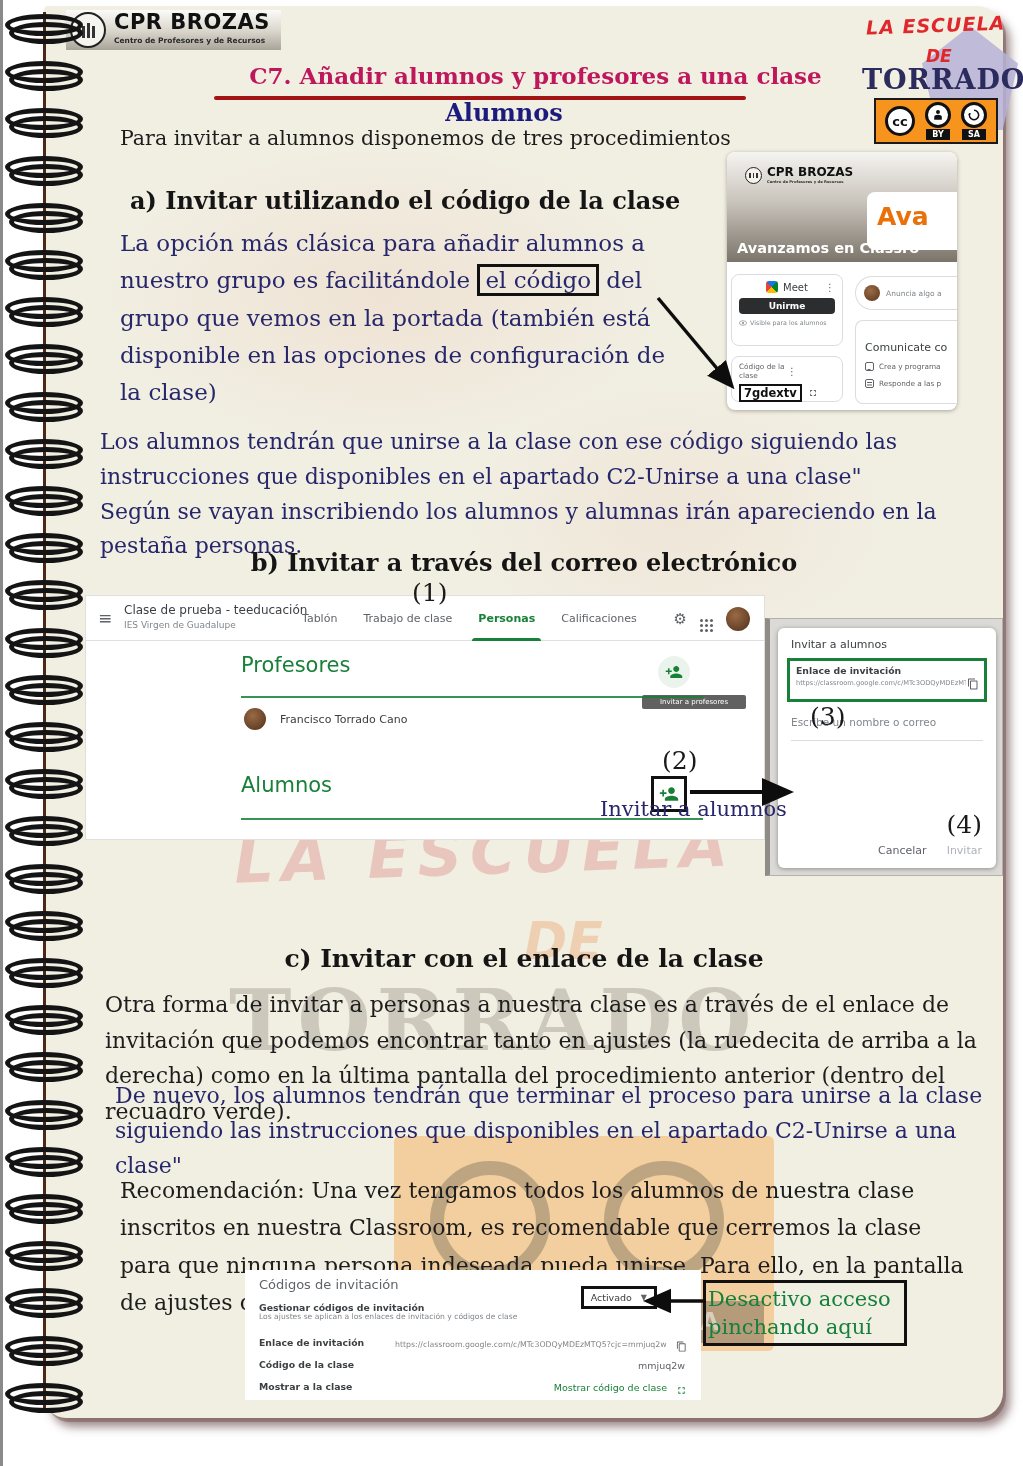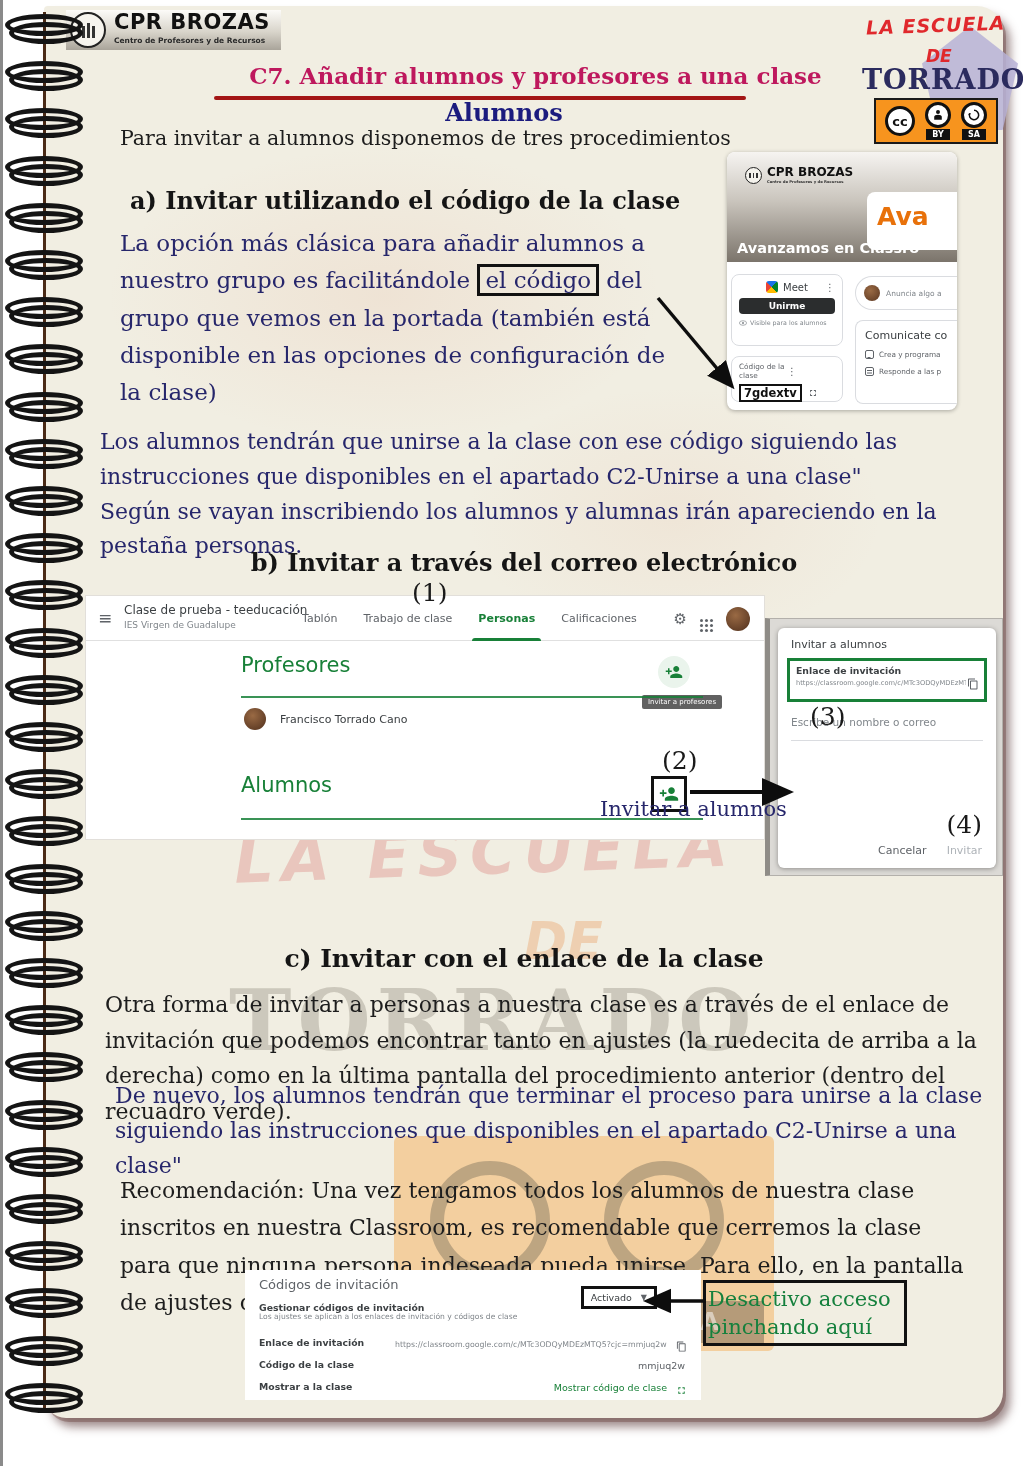--- a/index.html
+++ b/index.html
@@ -96,21 +96,21 @@
     border-radius:4px;display:flex;align-items:center;justify-content:center;}
   .visible-row{margin-top:5px;display:flex;gap:3px;align-items:center;font-size:6.3px;color:#80868b;}
   #code-card{left:4px;top:204px;width:112px;height:46px;padding:5px 7px;}
   .code-lbl-row{display:flex;align-items:center;font-size:7.3px;color:#5f6368;}
   .code-lbl-row span{flex:1;}
   .code-val-row{display:flex;align-items:center;gap:6px;margin-top:3px;}
   .code-box{border:2.5px solid #111;padding:0 3px;font-size:11.5px;font-weight:bold;color:#111;}
   #announce{left:128px;top:124px;width:108px;height:34px;border-radius:18px 0 0 18px;border-right:none;display:flex;align-items:center;gap:6px;padding:0 8px;}
   .mini-avatar{width:16px;height:16px;border-radius:50%;background:radial-gradient(circle at 40% 35%,#9a6a44,#5a3620);}
   .announce-txt{font-size:7.5px;color:#80868b;}
-  #comm-card{left:128px;top:168px;width:110px;height:84px;border-right:none;padding:8px 9px;}
+  #comm-card{left:128px;top:168px;width:110px;height:84px;border-right:none;padding:20px 9px;}
   .comm-title{font-size:11px;color:#3c4043;}
   .comm-item{display:flex;gap:5px;align-items:center;margin-top:8px;font-size:7.3px;color:#5f6368;}
   .s-ic{width:9px;height:9px;border:1.3px solid #5f6368;border-radius:2px;position:relative;}
   .s-ic.bubble::after{content:"";position:absolute;left:1px;bottom:-3px;border:2px solid transparent;border-top-color:#5f6368;}
   .s-ic.lines::after{content:"";position:absolute;left:1px;top:2px;width:5px;height:1px;background:#5f6368;box-shadow:0 2.5px #5f6368;}
   
   #shotB{left:41px;top:589px;width:680px;height:245px;background:#fff;border:1px solid #e2dfda;
     font-family:"DejaVu Sans","Liberation Sans",sans-serif;z-index:2;}
   #shotB .ghead{position:absolute;left:0;top:0;width:100%;height:45px;border-bottom:1px solid #e0e0e0;background:#fff;}
   .hamb{position:absolute;left:12px;top:12px;font-size:17px;color:#5f6368;}
@@ -123,21 +123,21 @@
   .head-icons{position:absolute;right:14px;top:11px;display:flex;gap:13px;align-items:center;}
   .gear{font-size:15px;color:#5f6368;font-family:"DejaVu Sans",sans-serif;}
   .gridicon{width:3px;height:3px;background:#5f6368;border-radius:50%;margin:2px 10px 0 0;
     box-shadow:5px 0 #5f6368,10px 0 #5f6368,0 5px #5f6368,5px 5px #5f6368,10px 5px #5f6368,0 10px #5f6368,5px 10px #5f6368,10px 10px #5f6368;}
   .avatar{width:24px;height:24px;border-radius:50%;background:radial-gradient(circle at 40% 35%,#9a6a44,#4f2f1c);}
   .sec-title{position:absolute;left:155px;font-size:21px;color:#188038;}
   .sec-hr{position:absolute;left:155px;width:462px;height:2px;background:#188038;opacity:.85;}
   .addp{position:absolute;width:32px;height:32px;border-radius:50%;background:#eaf4ec;display:flex;align-items:center;justify-content:center;}
   .addp svg{width:18px;height:18px;fill:#188038;}
   #add-students-box{border-radius:0;background:#fff;border:3px solid #111;width:36px;height:36px;}
-  .tooltip{position:absolute;left:556px;top:99px;background:#616161;color:#fff;font-size:7px;padding:3px 6px;border-radius:2px;}
+  .tooltip{position:absolute;left:556px;top:99px;background:#616161;color:#fff;font-size:7px;padding:3px 18px;border-radius:2px;}
   .teacher-row{position:absolute;left:158px;top:112px;display:flex;align-items:center;gap:14px;}
   .teacher-row .avatar{width:22px;height:22px;}
   .teacher-name{font-size:11px;color:#3c4043;}
   #invite-lbl{left:556px;top:791px;font-size:21px;color:#26266b;z-index:3;}
   
   #dialog-outer{left:721px;top:612px;width:238px;height:258px;background:#dcdad6;border:1px solid #b3b0ab;
     border-left:5px solid #8f8c87;z-index:2;}
   #dialog{position:absolute;left:8px;top:9px;width:218px;height:240px;background:#fff;border-radius:6px;
     box-shadow:0 1px 5px rgba(0,0,0,.35);font-family:"DejaVu Sans","Liberation Sans",sans-serif;}
   #dialog .d-title{position:absolute;left:13px;top:10px;font-size:11px;color:#3c4043;}

